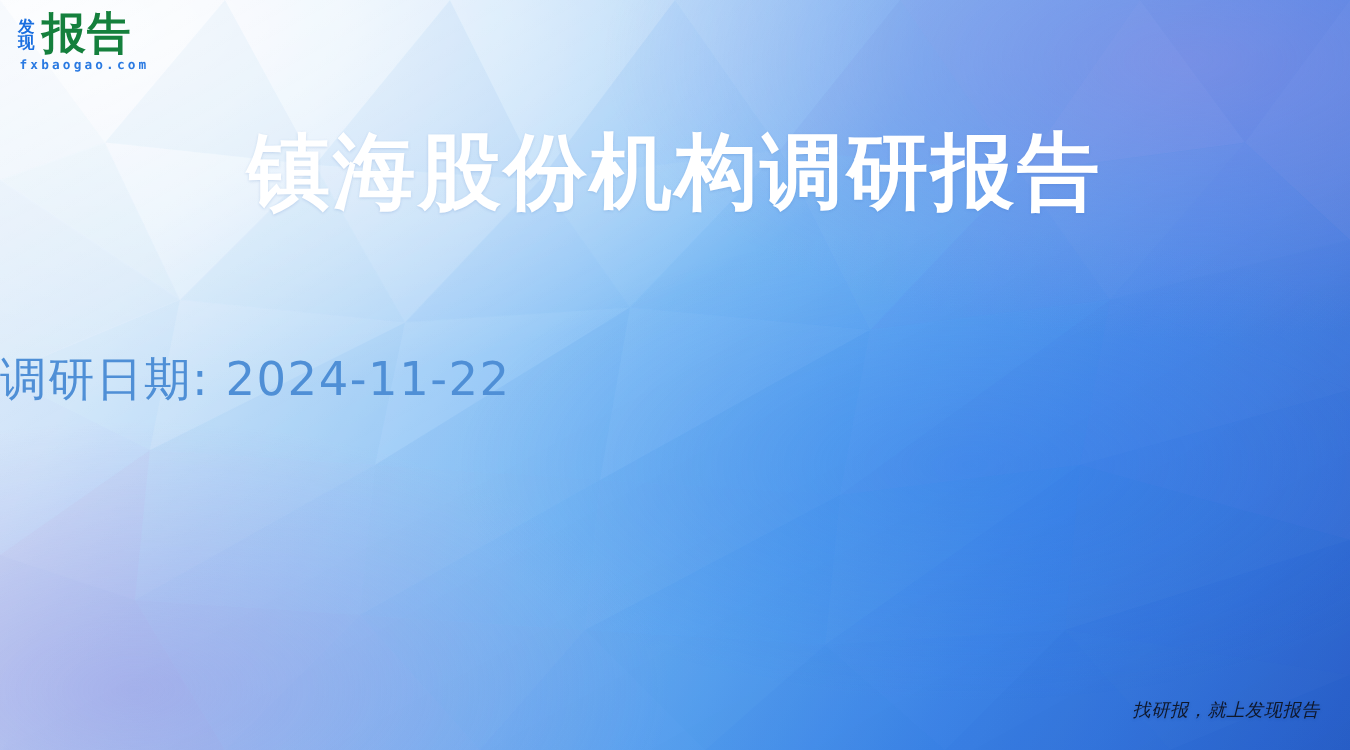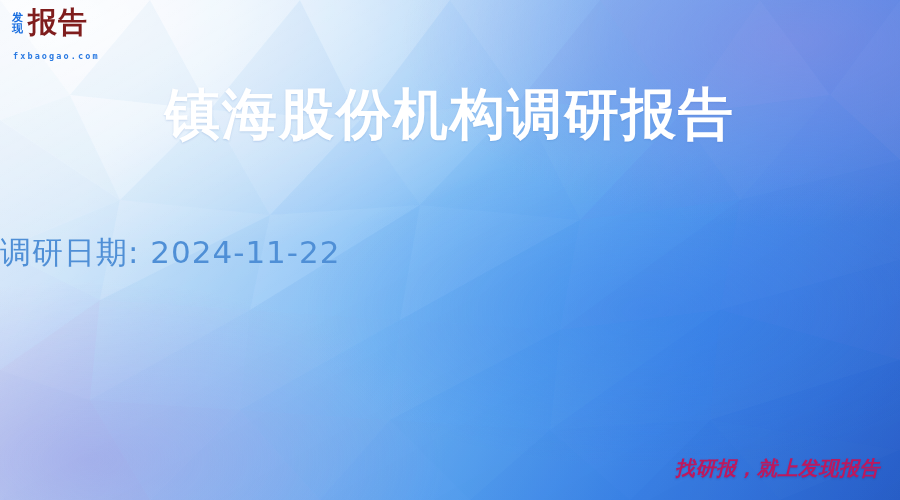--- a/index.html
+++ b/index.html
@@ -77,27 +77,27 @@
   .logo-stack span {
     font-size: 11px;
     font-weight: 700;
     color: #1a6fe0;
     letter-spacing: 0px;
     font-family: "DejaVu Sans", "Liberation Sans", sans-serif;
   }
   .logo-main {
     font-size: 29px;
     font-weight: 700;
-    color: #7f1d1d;
+    color: #15803d;
     letter-spacing: 1px;
     line-height: 1;
     font-family: "DejaVu Sans", "Liberation Sans", sans-serif;
   }
   .logo-url {
-    margin-top: 14px;
+    margin-top: 2px;
     margin-left: 1px;
     font-size: 8.5px;
     font-weight: 700;
     color: #2a7ae2;
     letter-spacing: 2.1px;
     font-family: "DejaVu Sans Mono", "Liberation Mono", monospace;
   }
 
   
   .title-block {
@@ -130,24 +130,24 @@
     letter-spacing: 1px;
     font-family: "DejaVu Sans", "Liberation Sans", sans-serif;
   }
 
   
   .tagline {
     position: absolute;
     right: 20px;
     bottom: 18px;
     margin: 0;
-    font-size: 20px;
-    font-weight: 700;
+    font-size: 12px;
+    font-weight: 400;
     font-style: italic;
-    color: #be185d;
+    color: #0f172a;
     letter-spacing: 0.5px;
     font-family: "DejaVu Sans", "Liberation Sans", sans-serif;
     text-shadow: 0 1px 2px rgba(20,60,140,0.25);
   }
 </style>
 </head>
 <body>
 
 <div class="slide">
 

